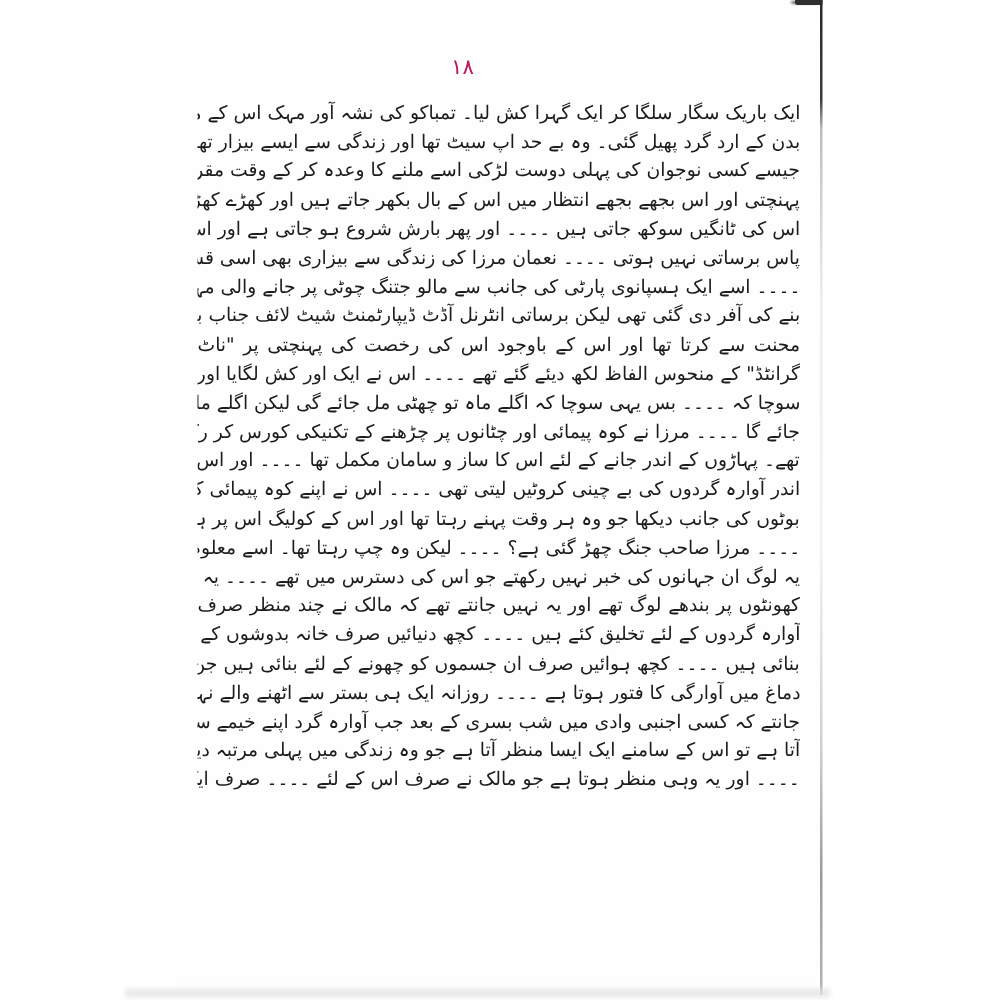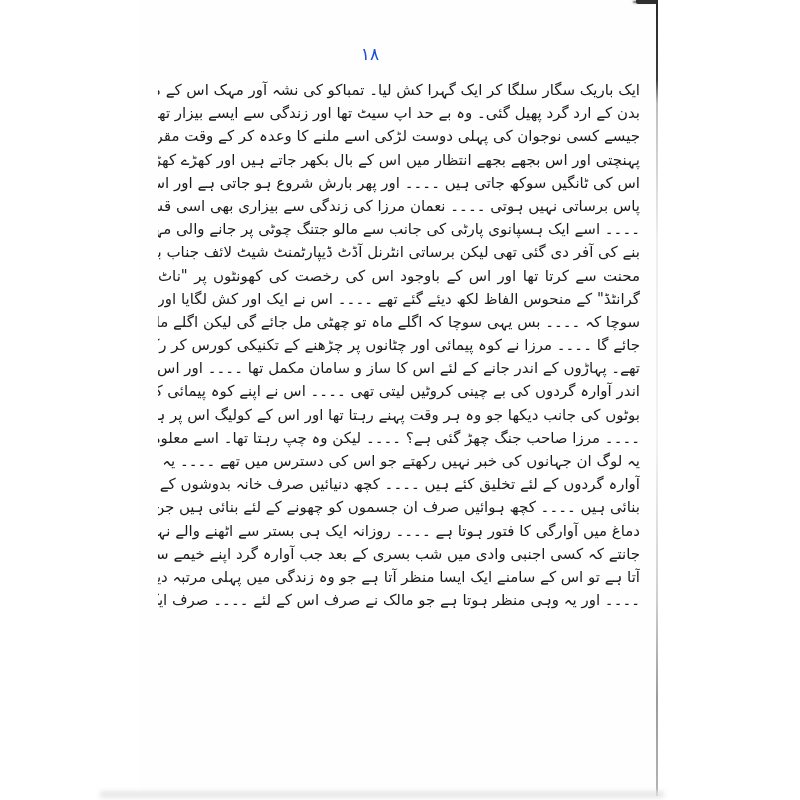--- a/index.html
+++ b/index.html
@@ -29,21 +29,21 @@
     box-shadow:-4px 0 2px -1px #555;
   }
   
   .bottom-shadow{
     position:absolute;left:100px;top:791px;width:564px;height:7px;
     background:#e3e3e3;filter:blur(2px);opacity:.8;
   }
   .page-number{
     position:absolute;left:200px;top:44px;width:60px;
     text-align:center;direction:rtl;
-    font-size:17px;color:#1d4ed8;letter-spacing:1px;
+    font-size:17px;color:#be185d;letter-spacing:1px;
   }
   .text-block{
     position:absolute;left:18px;top:79px;width:482px;
     direction:rtl;
     color:#1c1c1c;
   }
   .line{
     height:23.2px;line-height:23.2px;
     font-size:15px;
     text-align:justify;
@@ -62,29 +62,30 @@
     <div class="page-number">۱۸</div>
     <div class="text-block">
         <div class="line">ایک باریک سگار سلگا کر ایک گہرا کش لیا۔ تمباکو کی نشہ آور مہک اس کے مختصر</div>
         <div class="line">بدن کے ارد گرد پھیل گئی۔ وہ بے حد اپ سیٹ تھا اور زندگی سے ایسے بیزار تھا</div>
         <div class="line">جیسے کسی نوجوان کی پہلی دوست لڑکی اسے ملنے کا وعدہ کر کے وقت مقررہ پر نہیں</div>
         <div class="line">پہنچتی اور اس بجھے بجھے انتظار میں اس کے بال بکھر جاتے ہیں اور کھڑے کھڑے</div>
         <div class="line">اس کی ٹانگیں سوکھ جاتی ہیں ۔۔۔۔ اور پھر بارش شروع ہو جاتی ہے اور اس کے</div>
         <div class="line">پاس برساتی نہیں ہوتی ۔۔۔۔ نعمان مرزا کی زندگی سے بیزاری بھی اسی قسم کی تھی</div>
         <div class="line">۔۔۔۔ اسے ایک ہسپانوی پارٹی کی جانب سے مالو جتنگ چوٹی پر جانے والی مہم کا ممبر</div>
         <div class="line">بنے کی آفر دی گئی تھی لیکن برساتی انٹرنل آڈٹ ڈیپارٹمنٹ شیٹ لائف جناب بٹ</div>
-        <div class="line">محنت سے کرتا تھا اور اس کے باوجود اس کی رخصت کی کھونٹوں پر "ناٹ</div>
+        <div class="line">محنت سے کرتا تھا اور اس کے باوجود اس کی رخصت کی پہنچتی پر "ناٹ</div>
         <div class="line">گرانٹڈ" کے منحوس الفاظ لکھ دیئے گئے تھے ۔۔۔۔ اس نے ایک اور کش لگایا اور</div>
         <div class="line">سوچا کہ ۔۔۔۔ بس یہی سوچا کہ اگلے ماہ تو چھٹی مل جائے گی لیکن اگلے ماہ وہ کہاں</div>
         <div class="line">جائے گا ۔۔۔۔ مرزا نے کوہ پیمائی اور چٹانوں پر چڑھنے کے تکنیکی کورس کر رکھے</div>
         <div class="line">تھے۔ پہاڑوں کے اندر جانے کے لئے اس کا ساز و سامان مکمل تھا ۔۔۔۔ اور اس کے</div>
         <div class="line">اندر آوارہ گردوں کی بے چینی کروٹیں لیتی تھی ۔۔۔۔ اس نے اپنے کوہ پیمائی کے</div>
         <div class="line">بوٹوں کی جانب دیکھا جو وہ ہر وقت پہنے رہتا تھا اور اس کے کولیگ اس پر ہنستے تھے</div>
         <div class="line">۔۔۔۔ مرزا صاحب جنگ چھڑ گئی ہے؟ ۔۔۔۔ لیکن وہ چپ رہتا تھا۔ اسے معلوم تھا کہ</div>
         <div class="line">یہ لوگ ان جہانوں کی خبر نہیں رکھتے جو اس کی دسترس میں تھے ۔۔۔۔ یہ اپنے</div>
+        <div class="line">کھونٹوں پر بندھے لوگ تھے اور یہ نہیں جانتے تھے کہ مالک نے چند منظر صرف</div>
         <div class="line">آوارہ گردوں کے لئے تخلیق کئے ہیں ۔۔۔۔ کچھ دنیائیں صرف خانہ بدوشوں کے لئے</div>
         <div class="line">بنائی ہیں ۔۔۔۔ کچھ ہوائیں صرف ان جسموں کو چھونے کے لئے بنائی ہیں جن کے</div>
         <div class="line">دماغ میں آوارگی کا فتور ہوتا ہے ۔۔۔۔ روزانہ ایک ہی بستر سے اٹھنے والے نہیں</div>
         <div class="line">جانتے کہ کسی اجنبی وادی میں شب بسری کے بعد جب آوارہ گرد اپنے خیمے سے باہر</div>
         <div class="line">آتا ہے تو اس کے سامنے ایک ایسا منظر آتا ہے جو وہ زندگی میں پہلی مرتبہ دیکھتا ہے</div>
         <div class="line">۔۔۔۔ اور یہ وہی منظر ہوتا ہے جو مالک نے صرف اس کے لئے ۔۔۔۔ صرف ایک لمحے</div>
       </div>
   </div>
   <div class="bottom-shadow"></div>
 </div>

